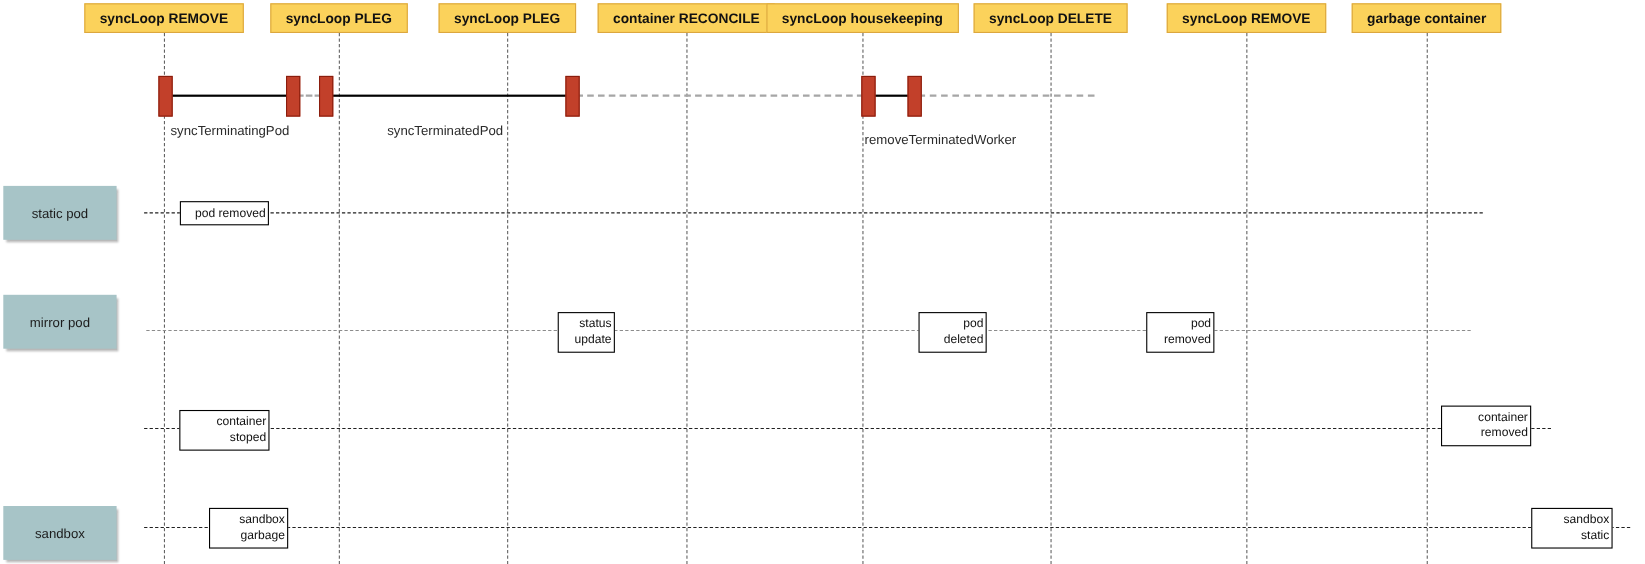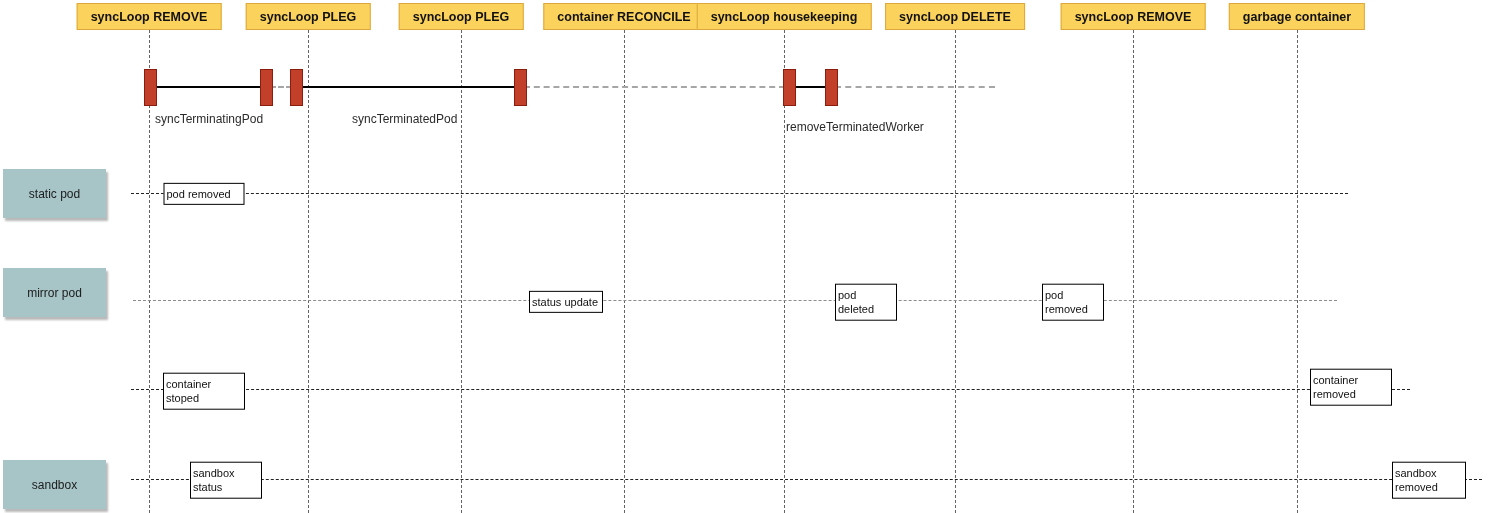--- a/index.html
+++ b/index.html
@@ -42,21 +42,21 @@
     background:#C2402A;border:1px solid #8A1D0D;box-sizing:border-box;z-index:4;
   }
   
   .act-label{
     position:absolute;font-size:12px;color:#2b2b2b;white-space:nowrap;z-index:5;
   }
   
   .event-box{
     position:absolute;transform:translate(-50%,-50%);
     background:#ffffff;border:1px solid #000000;
-    font-size:11px;line-height:1.3;color:#111;text-align:left;
+    font-size:11px;line-height:1.3;color:#111;text-align:right;
     padding:3px 2px;box-sizing:border-box;z-index:7;
   }
 </style>
 </head>
 <body>
 
 <div class="canvas">
 
   <div class="col-header" style="left:149px">syncLoop REMOVE</div>
   <div class="col-header" style="left:308px">syncLoop PLEG</div>
@@ -97,21 +97,21 @@
   <div class="bar" style="left:290px"></div>
   <div class="bar" style="left:514px"></div>
   <div class="bar" style="left:783px"></div>
   <div class="bar" style="left:825px"></div>
 
   <div class="act-label" style="left:155px;top:112px">syncTerminatingPod</div>
   <div class="act-label" style="left:352px;top:112px">syncTerminatedPod</div>
   <div class="act-label" style="left:786px;top:120px">removeTerminatedWorker</div>
 
   <div class="event-box" style="left:204px;top:194px;width:81px">pod removed</div>
-  <div class="event-box" style="left:566px;top:302px;width:74px">status update</div>
+  <div class="event-box" style="left:533px;top:302px;width:52px">status update</div>
   <div class="event-box" style="left:866px;top:302px;width:62px">pod deleted</div>
   <div class="event-box" style="left:1073px;top:302px;width:62px">pod removed</div>
   <div class="event-box" style="left:204px;top:391px;width:82px">container stoped</div>
   <div class="event-box" style="left:1351px;top:387px;width:82px">container removed</div>
-  <div class="event-box" style="left:226px;top:480px;width:72px">sandbox status</div>
-  <div class="event-box" style="left:1429px;top:480px;width:74px">sandbox removed</div>
+  <div class="event-box" style="left:226px;top:480px;width:72px">sandbox garbage</div>
+  <div class="event-box" style="left:1429px;top:480px;width:74px">sandbox static</div>
 
 </div>
 
 </body></html>

